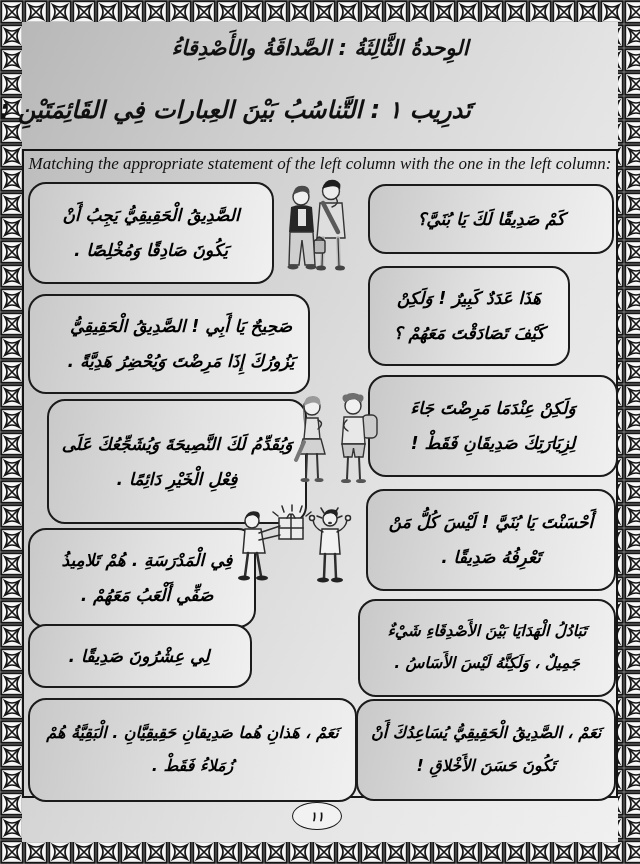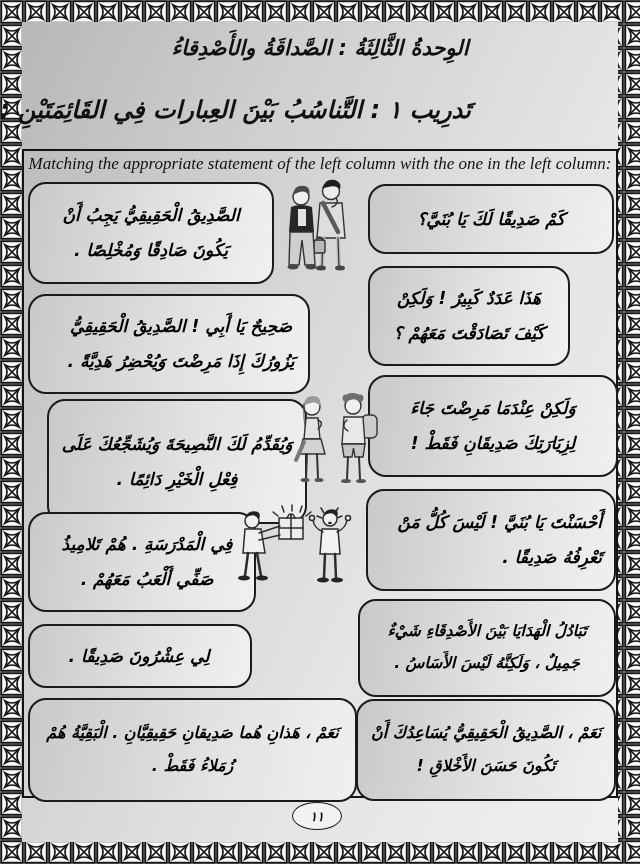--- a/index.html
+++ b/index.html
@@ -31,28 +31,28 @@
     border:2px solid #1b1b1b;border-radius:18px;
     background:linear-gradient(100deg,#c9c9c9 0%,#e2e2e2 55%,#f0f0f0 100%);
     display:flex;align-items:center;justify-content:center;
     text-align:center;direction:rtl;font-weight:bold;color:#000;
     font-size:17px;line-height:2.05;padding:4px 12px;
   }
   
   .bL1{left:28px;top:182px;width:246px;height:102px;}
   .bL2{left:28px;top:294px;width:282px;height:100px;padding-left:36px;}
   .bL3{left:31px;top:399px;width:260px;height:125px;margin-left:16px;}
-  .bL4{left:28px;top:512px;width:228px;height:100px;padding-left:22px;}
+  .bL4{left:28px;top:528px;width:228px;height:100px;padding-left:22px;}
   .bL5{left:28px;top:624px;width:224px;height:64px;padding-left:10px;}
   .bL6{left:28px;top:698px;width:329px;height:104px;font-size:16px;}
   
   .bR1{left:368px;top:184px;width:246px;height:70px;}
   .bR2{left:368px;top:266px;width:202px;height:100px;}
   .bR3{left:368px;top:375px;width:250px;height:102px;}
-  .bR4{left:366px;top:489px;width:250px;height:102px;text-align:right;}
+  .bR4{left:366px;top:489px;width:250px;height:102px;}
   .bR5{left:358px;top:599px;width:258px;height:98px;font-size:15.5px;}
   .bR6{left:356px;top:699px;width:260px;height:102px;font-size:16px;}
   .illus{position:absolute;}
   .i1{left:268px;top:176px;width:100px;height:100px;}
   .i2{left:282px;top:386px;width:106px;height:102px;}
   .i3{left:226px;top:504px;width:128px;height:82px;}
   .page-number{
     position:absolute;left:292px;top:802px;width:48px;height:26px;
     border:1.5px solid #1a1a1a;border-radius:50%;
     background:#f2f2f2;display:flex;align-items:center;justify-content:center;

